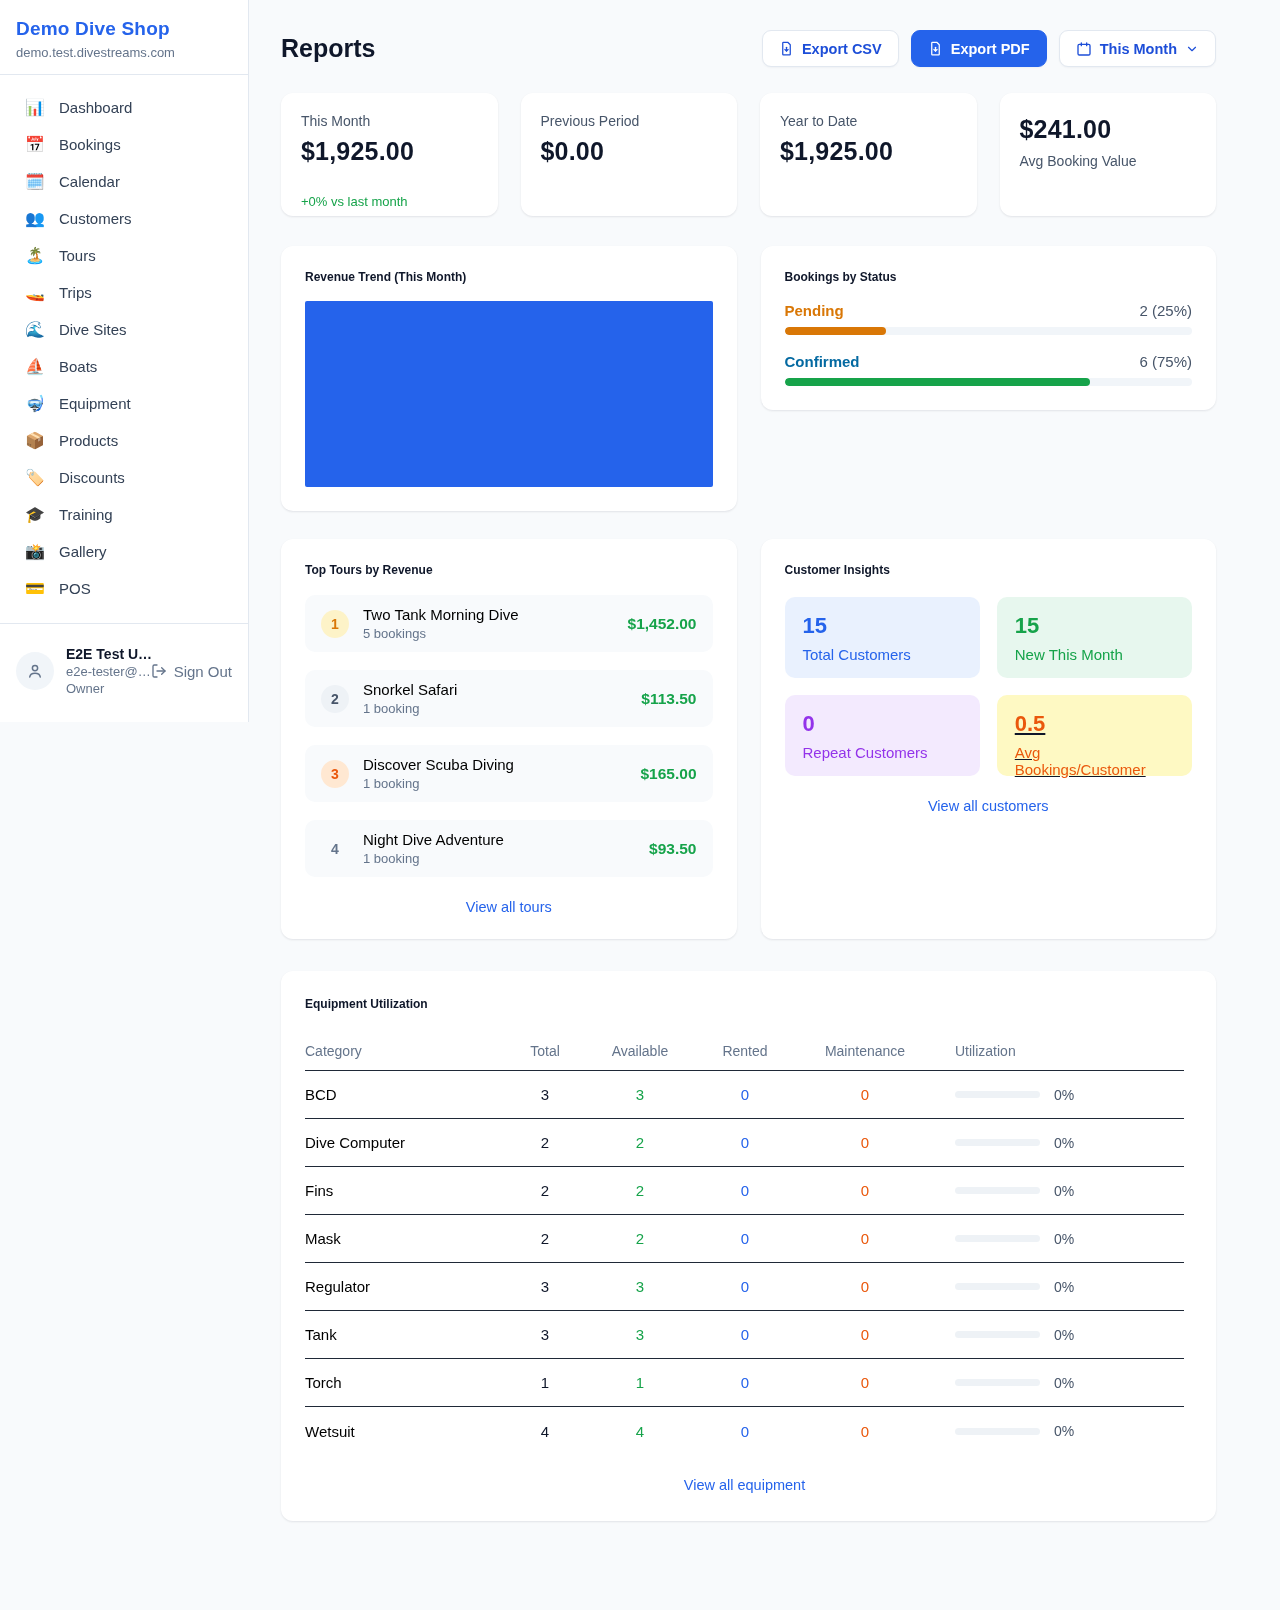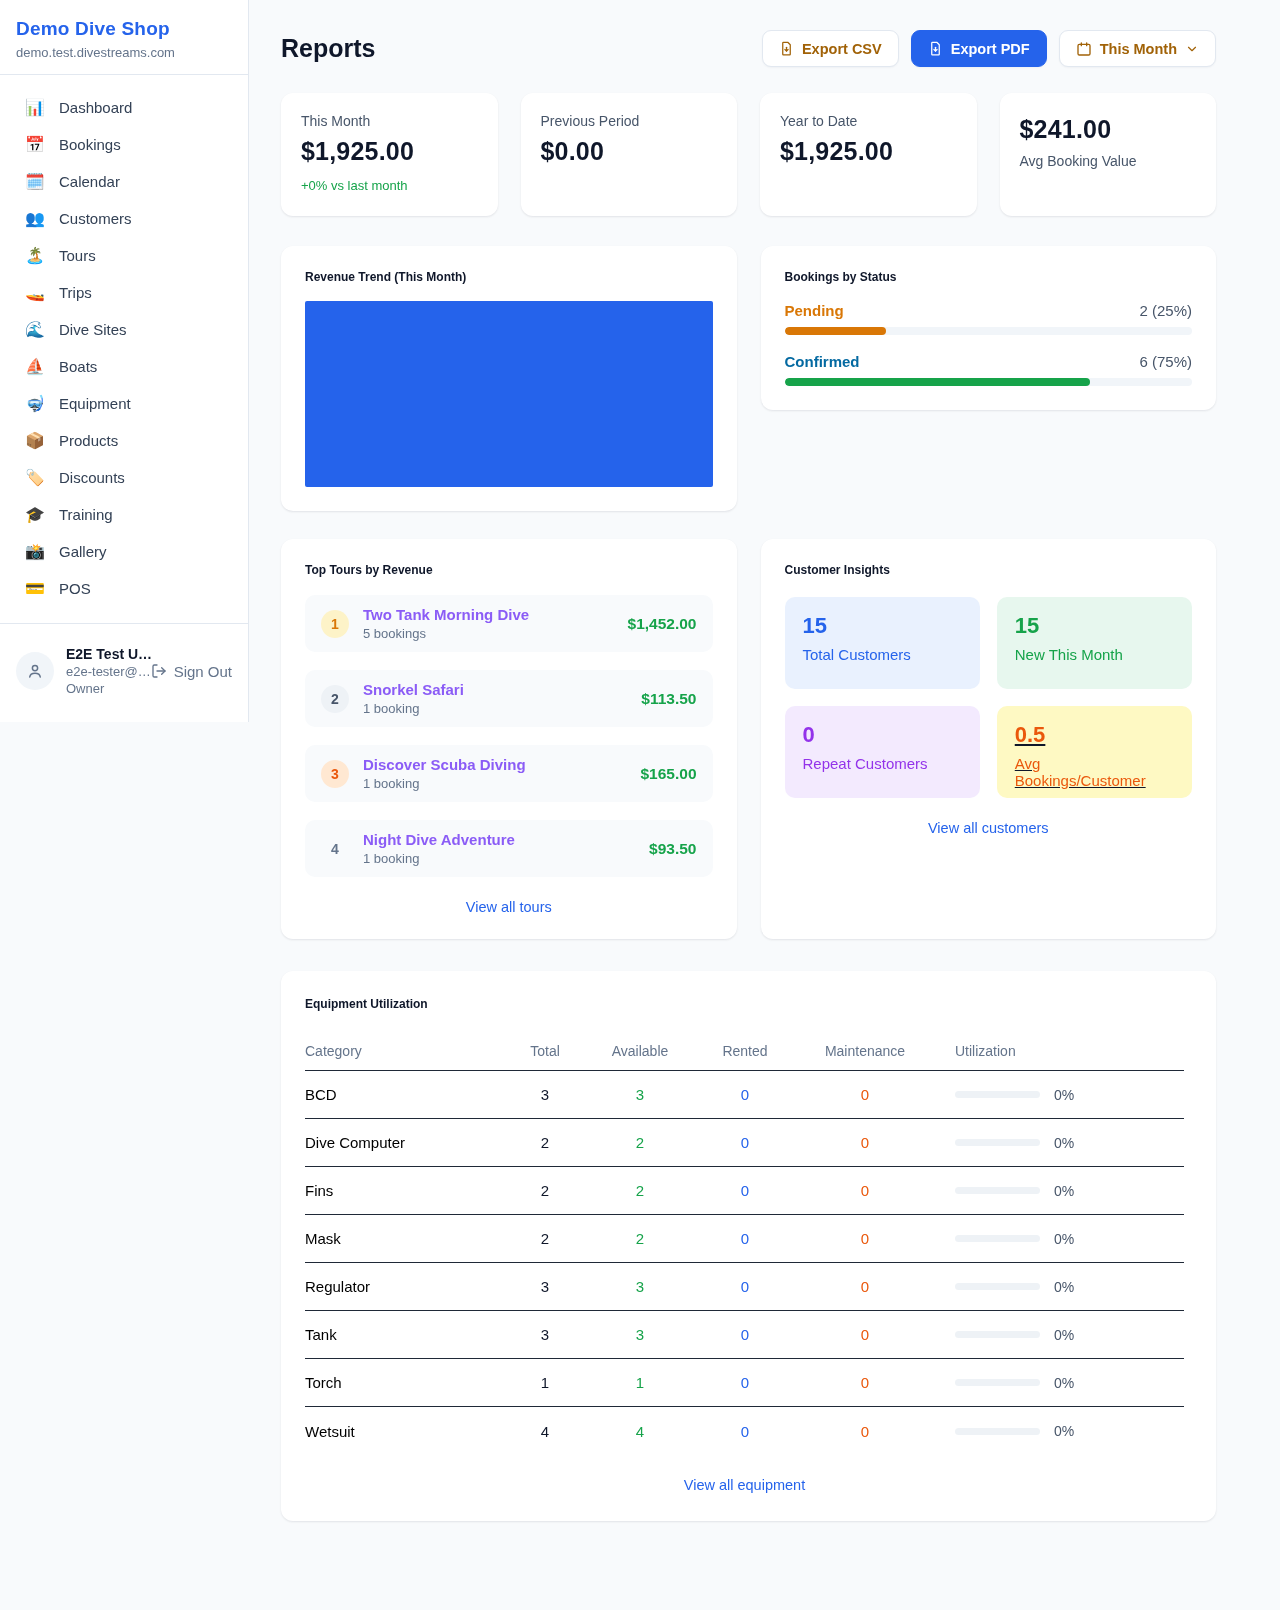--- a/index.html
+++ b/index.html
@@ -44,36 +44,36 @@
   }
   
   .main { margin-left:249px; padding:30px 64px 60px 32px; }
   .page-header { display:flex; align-items:center; justify-content:space-between; margin-bottom:26px; }
   .page-title { font-size:25px; font-weight:700; color:#0f172a; }
   .header-actions { display:flex; align-items:center; gap:12px; }
   .btn {
     display:flex; align-items:center; gap:8px;
     height:37px; padding:0 16px; border-radius:9px;
     font-size:14.5px; font-weight:600; cursor:pointer;
-    background:#ffffff; color:#a16207; border:1px solid #e2e8f0;
+    background:#ffffff; color:#1d4ed8; border:1px solid #e2e8f0;
     box-shadow:0 1px 2px rgba(15,23,42,.04);
   }
   .btn-primary { background:#2563eb; border-color:#2563eb; color:#ffffff; }
   .btn svg { flex:0 0 auto; }
   
   .card {
     background:#ffffff; border-radius:12px;
     box-shadow:0 1px 2px rgba(15,23,42,.06), 0 1px 3px rgba(15,23,42,.04);
   }
   .card-title { font-size:12px; font-weight:700; color:#0f172a; }
   .stats-grid { display:grid; grid-template-columns:repeat(4,1fr); gap:23px; margin-bottom:30px; }
   .stat-card { padding:20px; height:123px; }
   .stat-label { font-size:14px; color:#475569; }
   .stat-value { font-size:25px; font-weight:700; margin-top:8px; letter-spacing:.2px; }
-  .stat-delta { font-size:13px; color:#16a34a; margin-top:12px; }
+  .stat-delta { font-size:13px; color:#16a34a; margin-top:28px; }
   .stat-card.reversed .stat-value { margin-top:2px; }
   .stat-card.reversed .stat-label { margin-top:9px; }
   .two-col { display:grid; grid-template-columns:1fr 1fr; gap:24px; }
   .row-top { align-items:start; margin-bottom:28px; }
   .row-mid { margin-bottom:32px; }
   
   .revenue-card { padding:24px; }
   .chart-block { margin-top:17px; height:186px; border-radius:2px; background:#2563eb; }
   
   .status-card { padding:24px; }
@@ -97,31 +97,31 @@
   .tour-row:first-of-type { margin-top:20px; }
   .rank {
     width:28px; height:28px; border-radius:50%; flex:0 0 auto;
     display:flex; align-items:center; justify-content:center;
     font-size:14px; font-weight:600; color:#64748b;
   }
   .rank.r1 { background:#fdf3c8; color:#d97706; }
   .rank.r2 { background:#eef2f6; color:#475569; }
   .rank.r3 { background:#ffe8d2; color:#ea580c; }
   .tour-info { flex:1 1 auto; min-width:0; }
-  .tour-name { font-size:15px; font-weight:700; color:#8b5cf6; }
+  .tour-name { font-size:15px; font-weight:400; color:#000000; }
   .tour-bookings { font-size:13px; color:#64748b; margin-top:3px; }
   .tour-revenue { font-size:15.5px; font-weight:700; color:#16a34a; white-space:nowrap; }
   .card-link {
     display:block; text-align:center; color:#2563eb; font-size:14.5px;
     margin-top:22px; cursor:pointer; text-decoration:none;
   }
   
   .insights-card { padding:24px; }
   .insights-grid { display:grid; grid-template-columns:1fr 1fr; gap:17px; margin-top:20px; }
-  .tile { border-radius:10px; padding:16px 18px; height:92px; }
+  .tile { border-radius:10px; padding:16px 18px; height:81px; }
   .tile-value { font-size:22px; font-weight:700; }
   .tile-label { font-size:15px; margin-top:7px; }
   .tile.blue { background:#e9f1fe; } .tile.blue .tile-value, .tile.blue .tile-label { color:#2563eb; }
   .tile.green { background:#e7f7ee; } .tile.green .tile-value, .tile.green .tile-label { color:#16a34a; }
   .tile.purple { background:#f3eafe; } .tile.purple .tile-value, .tile.purple .tile-label { color:#9333ea; }
   .tile.orange { background:#fef9c3;text-decoration:underline; } .tile.orange .tile-value, .tile.orange .tile-label { color:#ea580c; }
   
   .equipment-card { padding:26px 32px 28px 24px; }
   .eq-table { margin-top:20px; }
   .eq-row {

